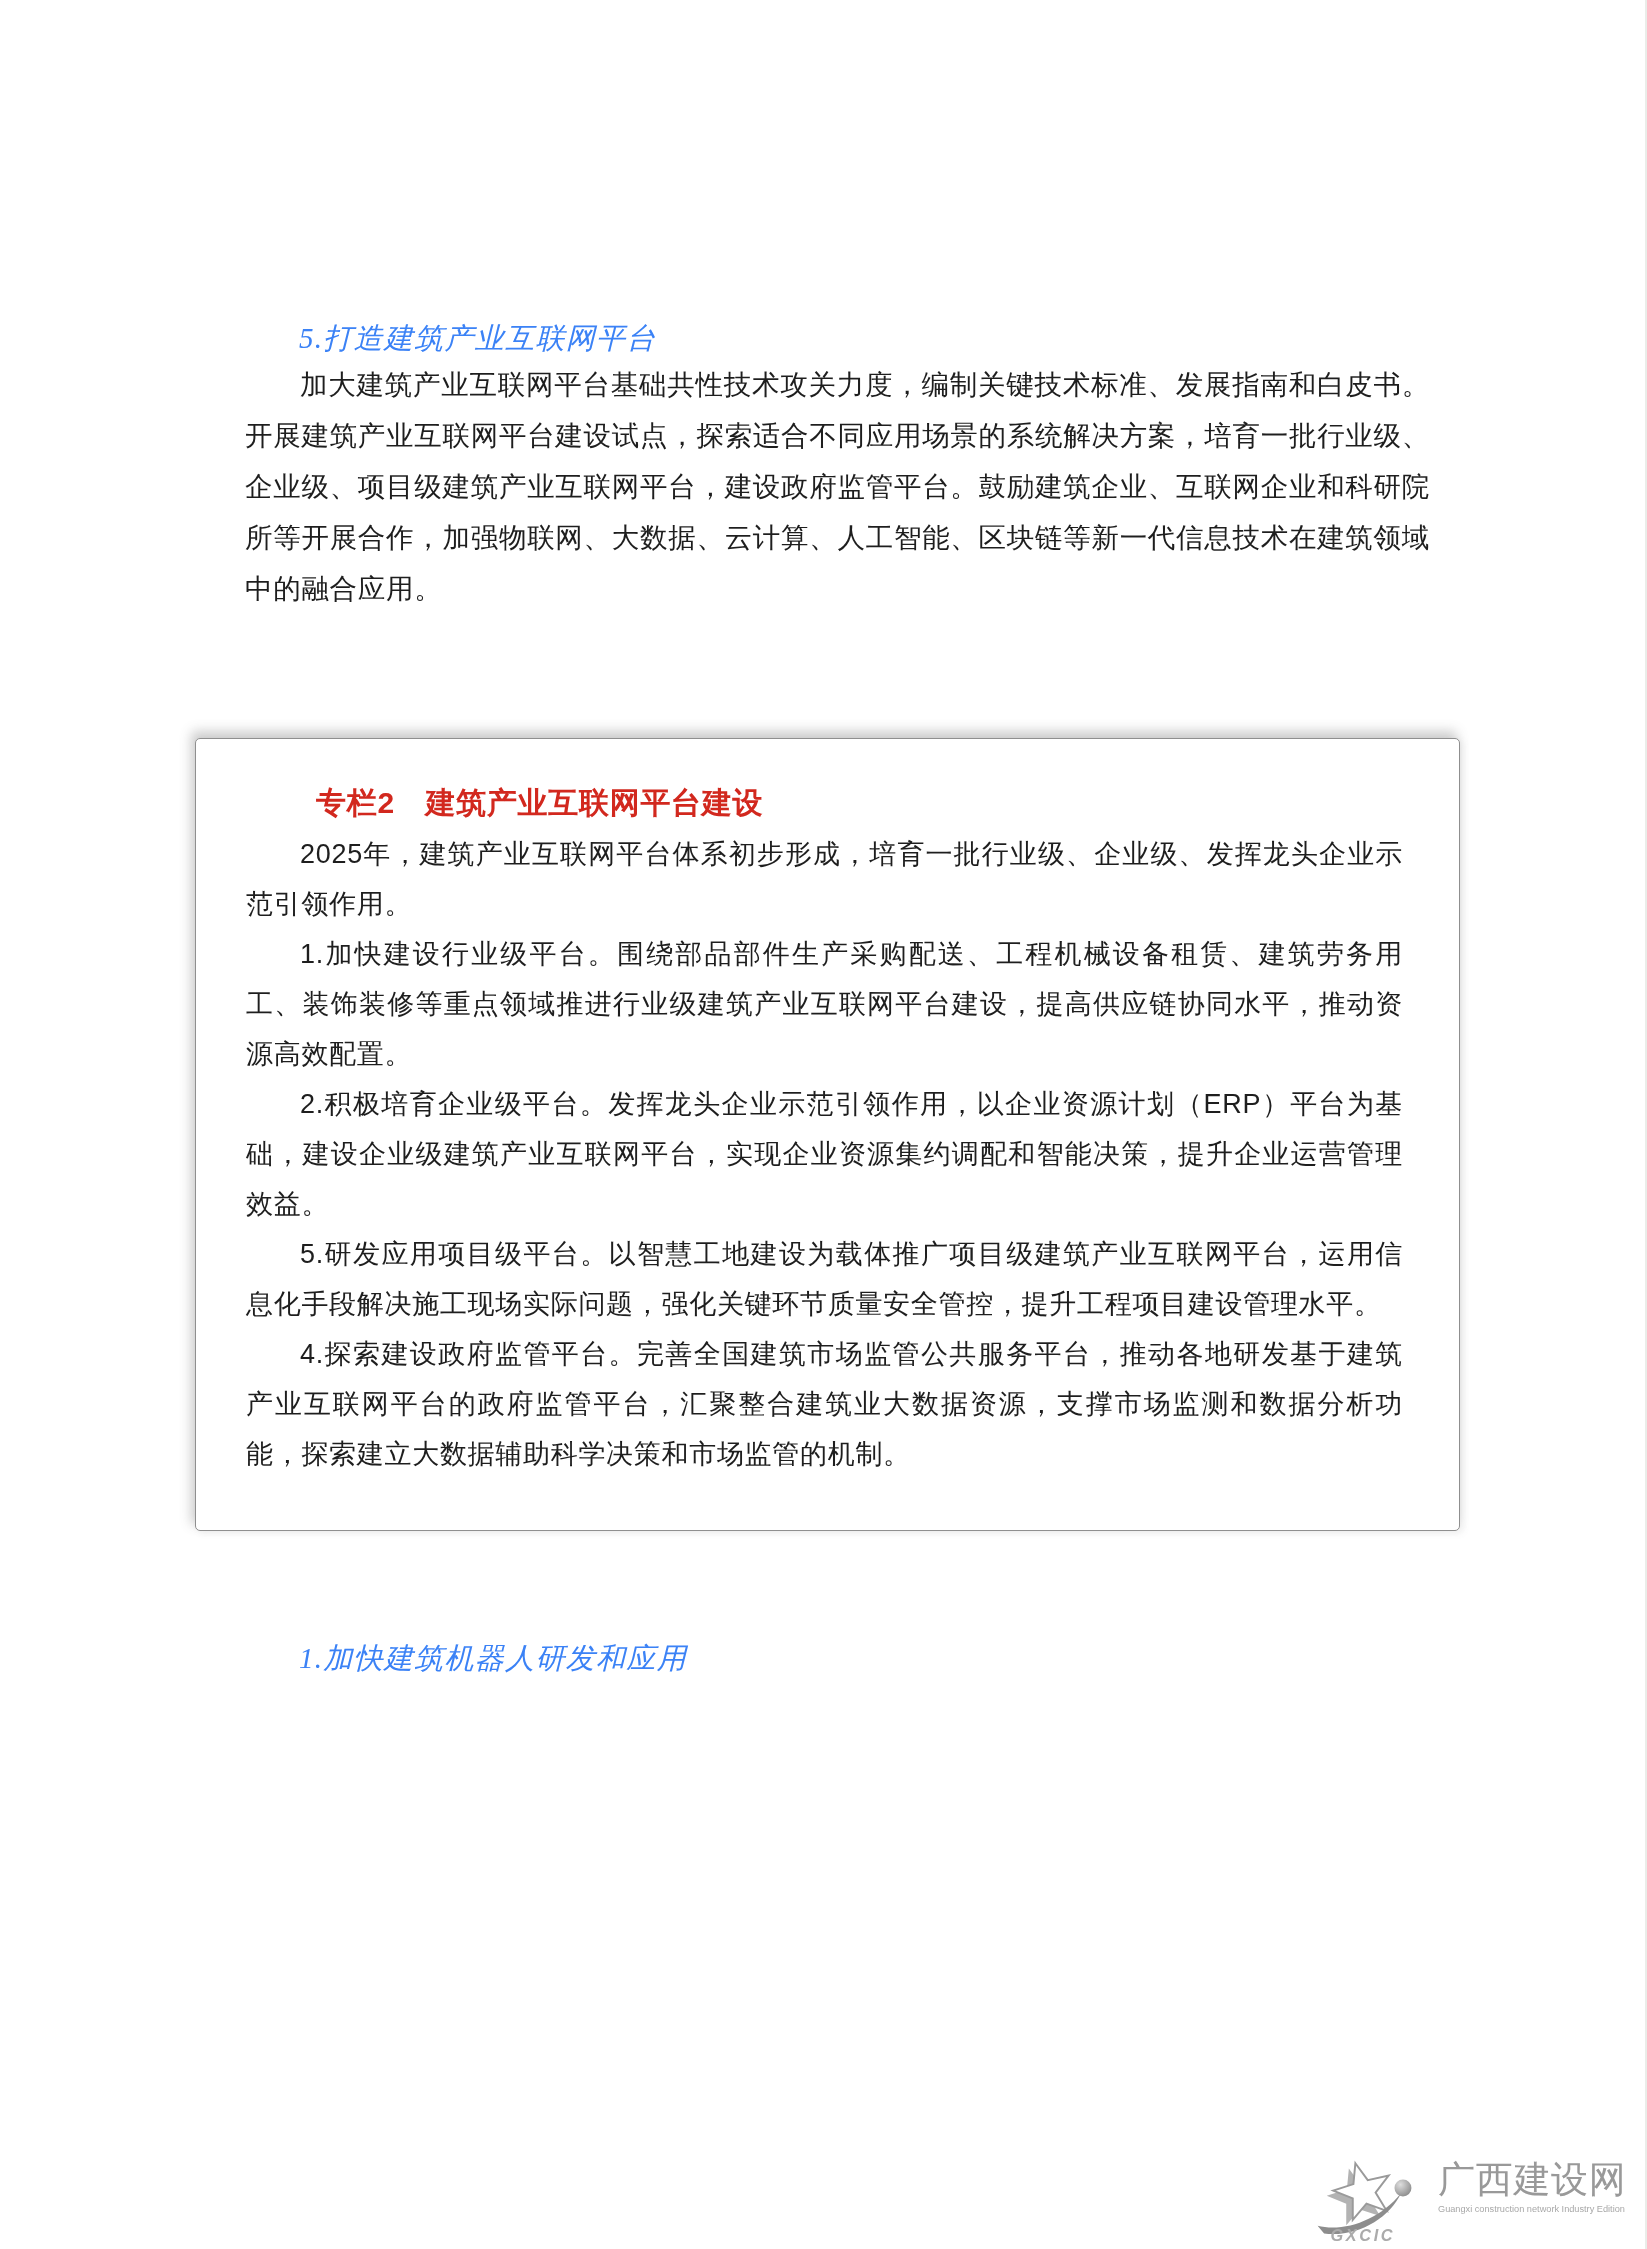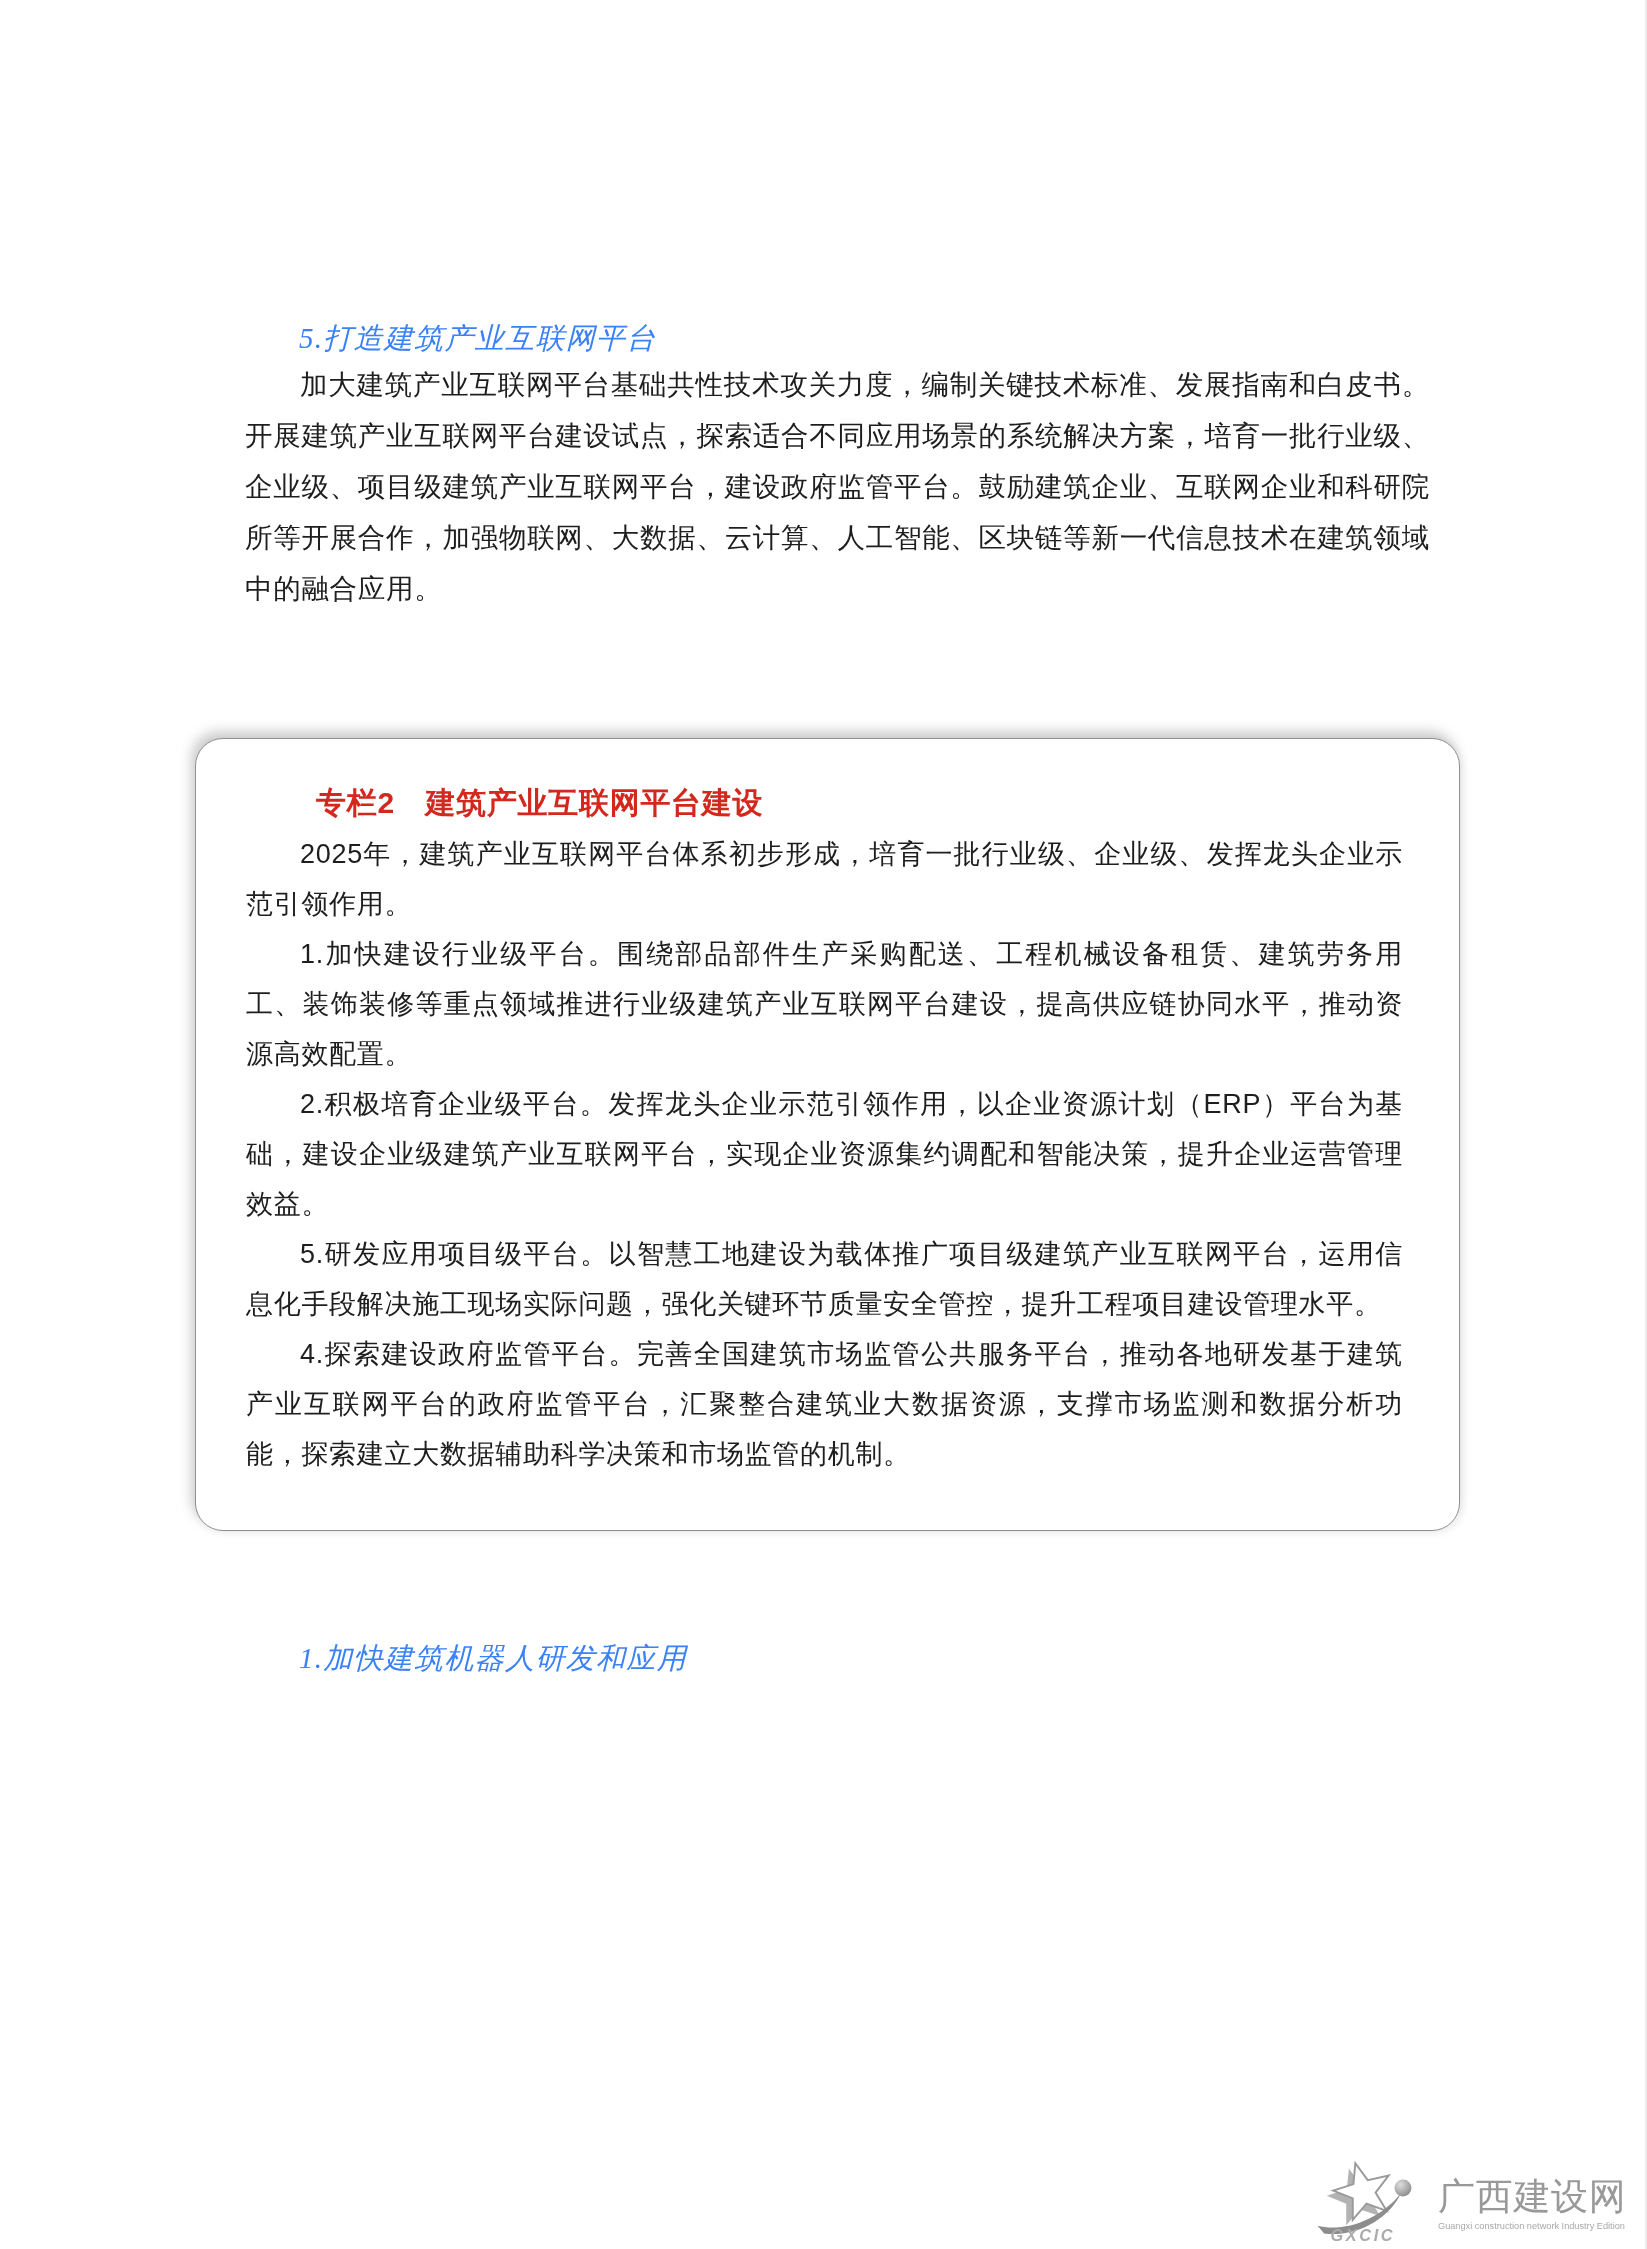--- a/index.html
+++ b/index.html
@@ -42,21 +42,21 @@
   #heading5 { top:313px; }
   #heading6 { top:1633px; }
   #para6 { top:1684px; }
 
   
   .callout {
     position:absolute; left:195px; top:738px;
     width:1265px; height:793px;
     box-sizing:border-box;
     border:1.3px solid #8f8f8f;
-    border-radius:28px;
+    border-radius:5px;
     background:#ffffff;
     box-shadow:-3.9px -6.5px 11.8px rgba(90,90,90,0.30), 3.9px 2.6px 6.5px rgba(120,120,120,0.08);
   }
   .callout-title {
     margin:45px 0 7.9px 120px;
     font-size:30px; line-height:37px;
     font-weight:bold;
     color:#d2281e;
     letter-spacing:0.7px;
   }
@@ -70,21 +70,21 @@
     letter-spacing:0.7px;
   }
 
   
   .watermark {
     position:absolute; left:1299px; top:2158px;
     width:340px; height:92px;
     color:#9e9e9e;
   }
   .wm-star { position:absolute; left:0; top:0; width:131px; height:88px; }
-  .wm-text { position:absolute; left:139px; top:18px; width:200px; }
+  .wm-text { position:absolute; left:139px; top:1px; width:200px; }
   .wm-title {
     font-family:"Liberation Serif","DejaVu Serif",serif;
     font-size:37px; line-height:41px;
     color:#999999;
     letter-spacing:0.7px;
     white-space:nowrap;
   }
   .wm-subtitle {
     margin-top:3.9px;
     font-size:9.2px; line-height:10.5px;

